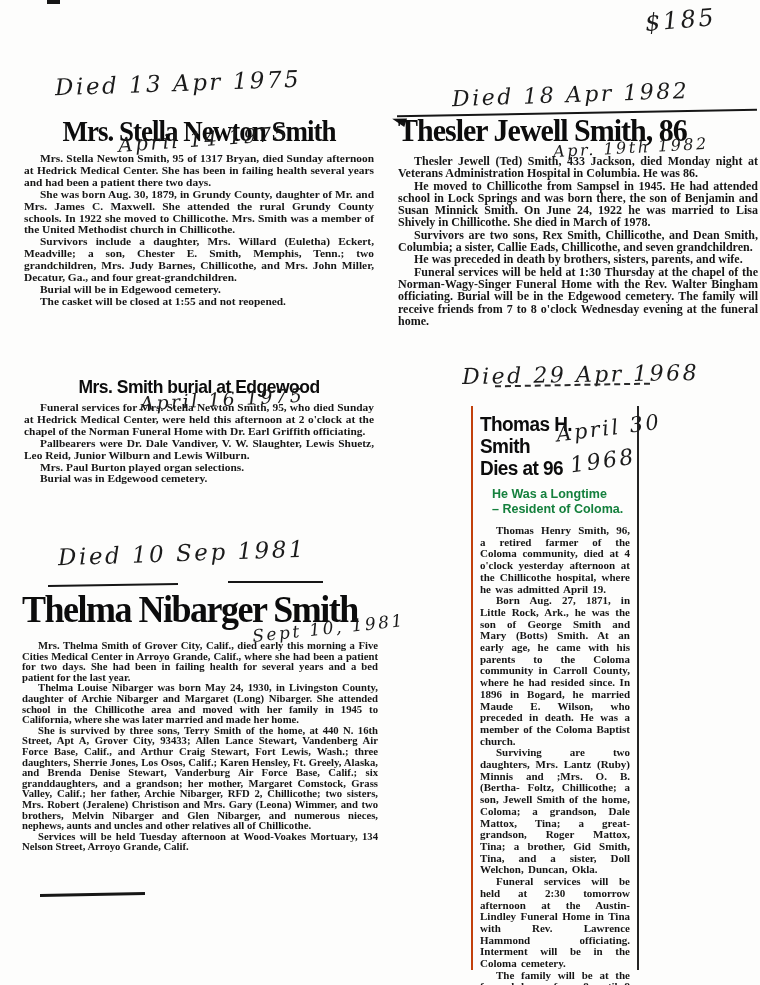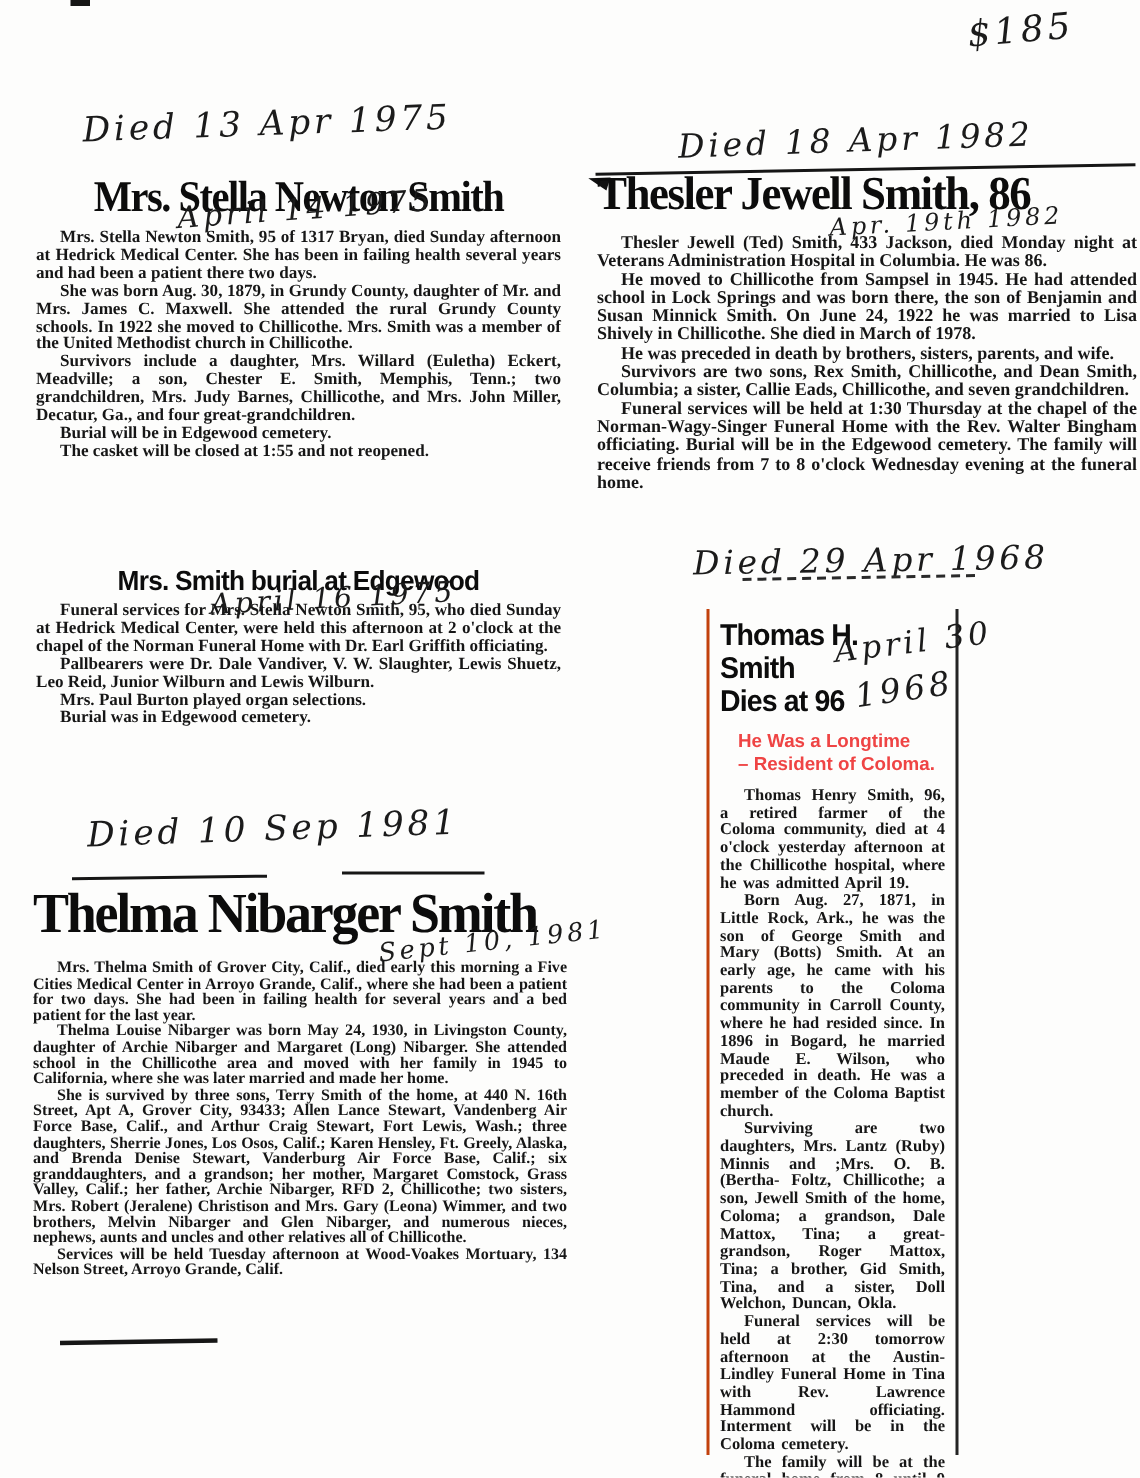--- a/index.html
+++ b/index.html
@@ -40,21 +40,21 @@
     letter-spacing:-0.5px;
   }
   .hl-stella{font-size:27px;text-align:center;letter-spacing:-1px;transform:scaleY(1.08);margin-bottom:6px;}
   .hl-burial{font-size:17.5px;text-align:center;margin-bottom:4px;transform:scaleY(1.05);}
   .hl-thelma{font-size:36px;letter-spacing:-1.5px;transform:scaleY(1.05);margin-bottom:10px;white-space:nowrap;}
   .hl-thesler{font-size:30px;letter-spacing:-1px;transform:scaleY(1.05);margin-bottom:8px;white-space:nowrap;}
   .hl-thomas{font-size:20px;line-height:22px;letter-spacing:-0.6px;transform:scaleX(.95);transform-origin:left;}
   .subhead-thomas{
     font-family:"Liberation Sans", sans-serif;
     font-weight:bold;font-size:12.5px;line-height:15px;
-    margin:8px 0 8px 12px;color:#ef4444;
+    margin:8px 0 8px 12px;color:#15803d;
   }
   
   .hand{
     position:absolute;
     font-family:"DejaVu Serif", serif;
     font-style:italic;
     color:#1b1b1b;
     letter-spacing:2.5px;
     white-space:nowrap;
   }
@@ -126,22 +126,22 @@
 
   <div class="hand" style="left:452px;top:82px;font-size:22px;transform:rotate(-2deg);">Died 18 Apr 1982</div>
   <div class="rule" style="left:397px;top:112px;width:360px;height:2px;transform:rotate(-1deg);"></div>
   <div class="wedge" style="left:392px;top:116px;"></div>
 
   <div class="clip" style="left:398px;top:113px;width:360px;">
     <h1 class="headline-serif hl-thesler">Thesler Jewell Smith, 86</h1>
     <div class="thesler-body">
       <p>Thesler Jewell (Ted) Smith, 433 Jackson, died Monday night at Veterans Administration Hospital in Columbia. He was 86.</p>
       <p>He moved to Chillicothe from Sampsel in 1945. He had attended school in Lock Springs and was born there, the son of Benjamin and Susan Minnick Smith. On June 24, 1922 he was married to Lisa Shively in Chillicothe. She died in March of 1978.</p>
+      <p>Survivors are two sons, Rex Smith, Chillicothe, and Dean Smith, Columbia; a sister, Callie Eads, Chillicothe, and seven grandchildren.</p>
       <p>He was preceded in death by brothers, sisters, parents, and wife.</p>
-      <p>Survivors are two sons, Rex Smith, Chillicothe, and Dean Smith, Columbia; a sister, Callie Eads, Chillicothe, and seven grandchildren.</p>
       <p>Funeral services will be held at 1:30 Thursday at the chapel of the Norman-Wagy-Singer Funeral Home with the Rev. Walter Bingham officiating. Burial will be in the Edgewood cemetery. The family will receive friends from 7 to 8 o'clock Wednesday evening at the funeral home.</p>
     </div>
   </div>
   <div class="hand" style="left:553px;top:138px;font-size:16px;transform:rotate(-3deg);">Apr. 19th 1982</div>
 
   <div class="hand" style="left:462px;top:362px;font-size:22px;transform:rotate(-1deg);">Died 29 Apr 1968</div>
   <div class="dashed-rule" style="left:495px;top:384px;width:155px;transform:rotate(-1deg);"></div>
 
   <div class="clip thomas-box" style="left:471px;top:406px;width:168px;height:564px;">
     <h2 class="headline-sans hl-thomas">Thomas H. Smith</h2>

